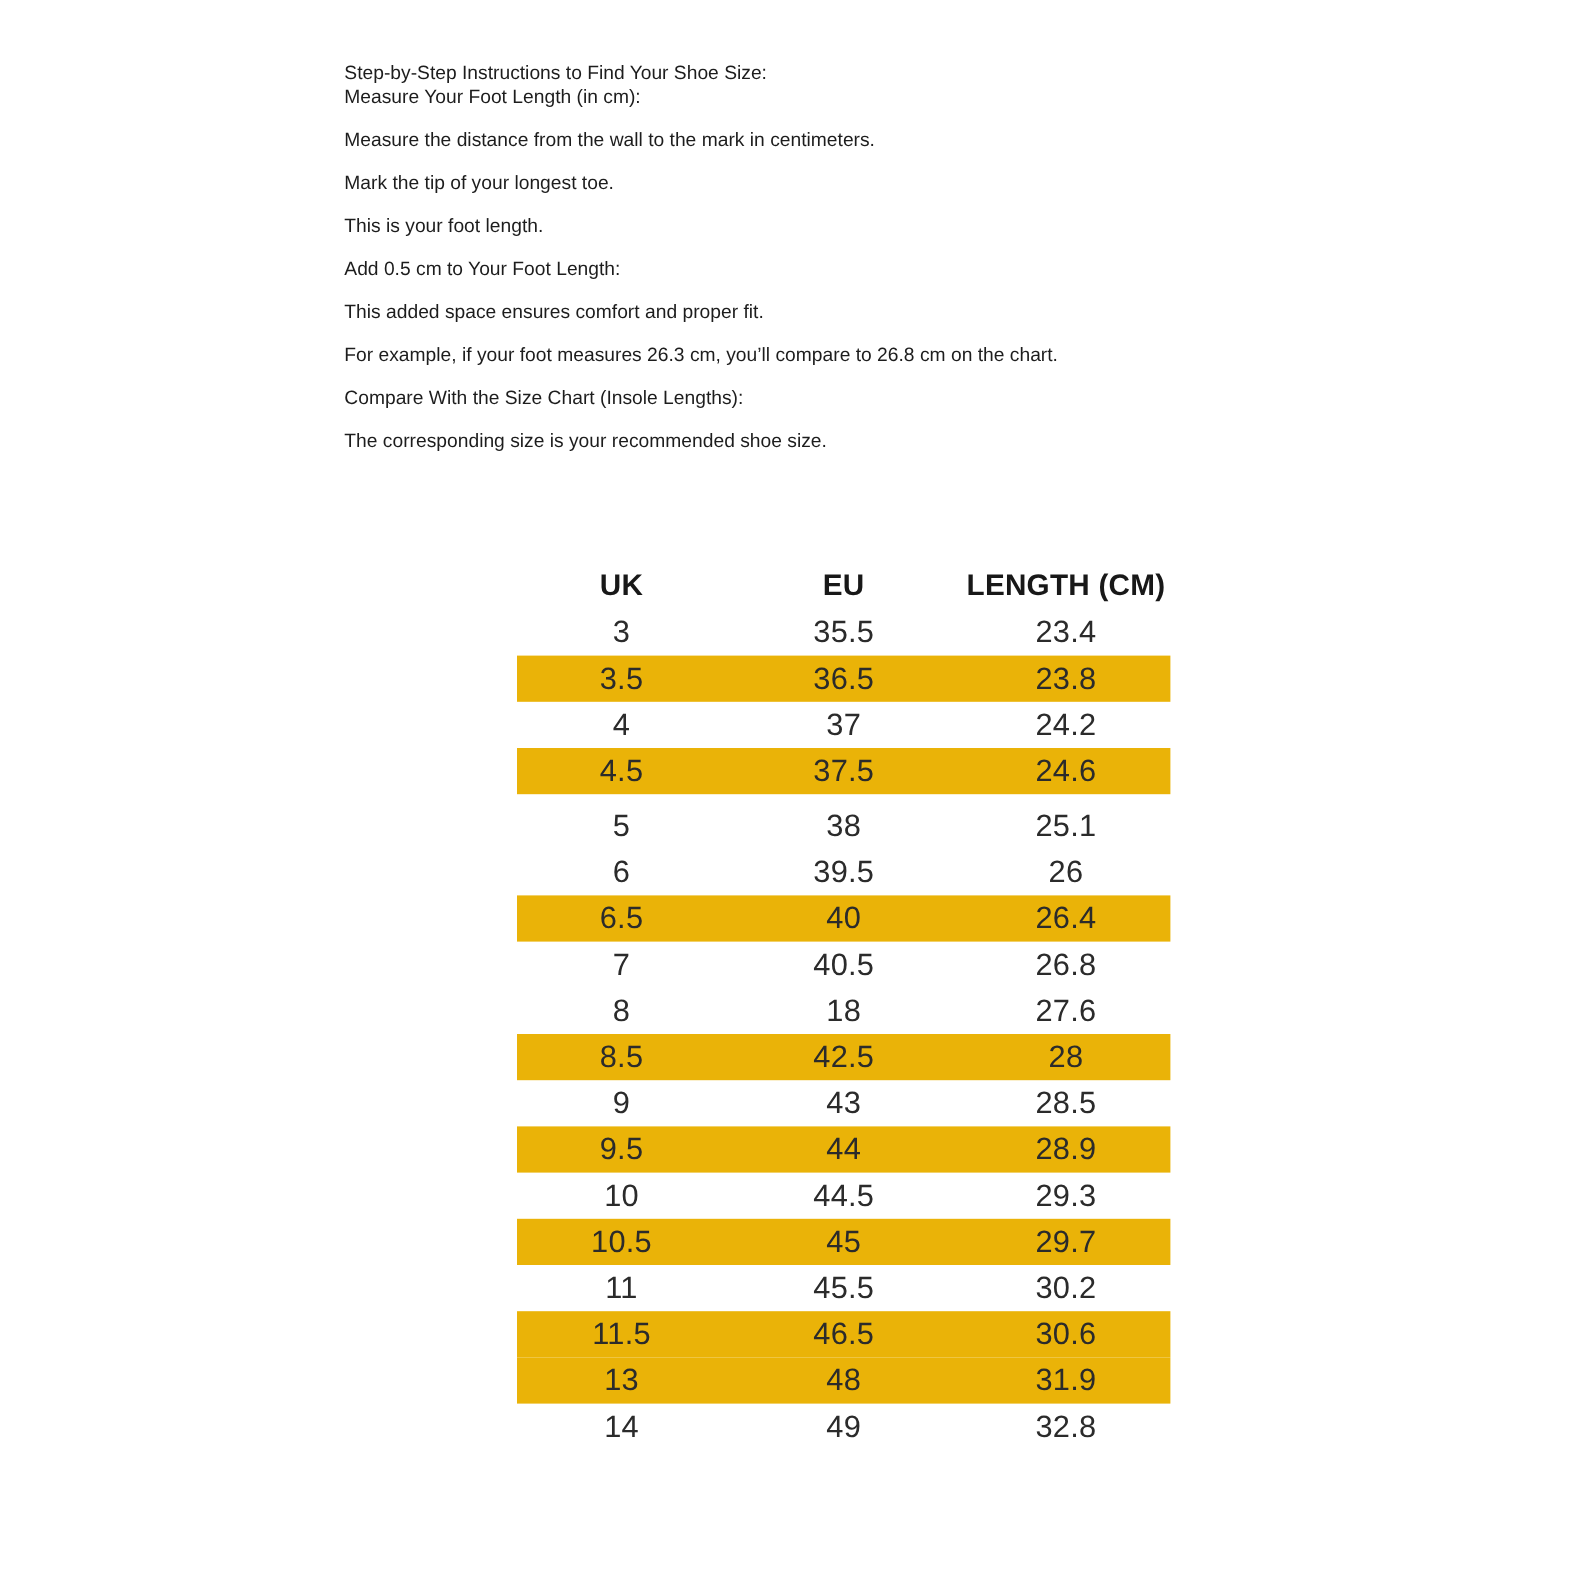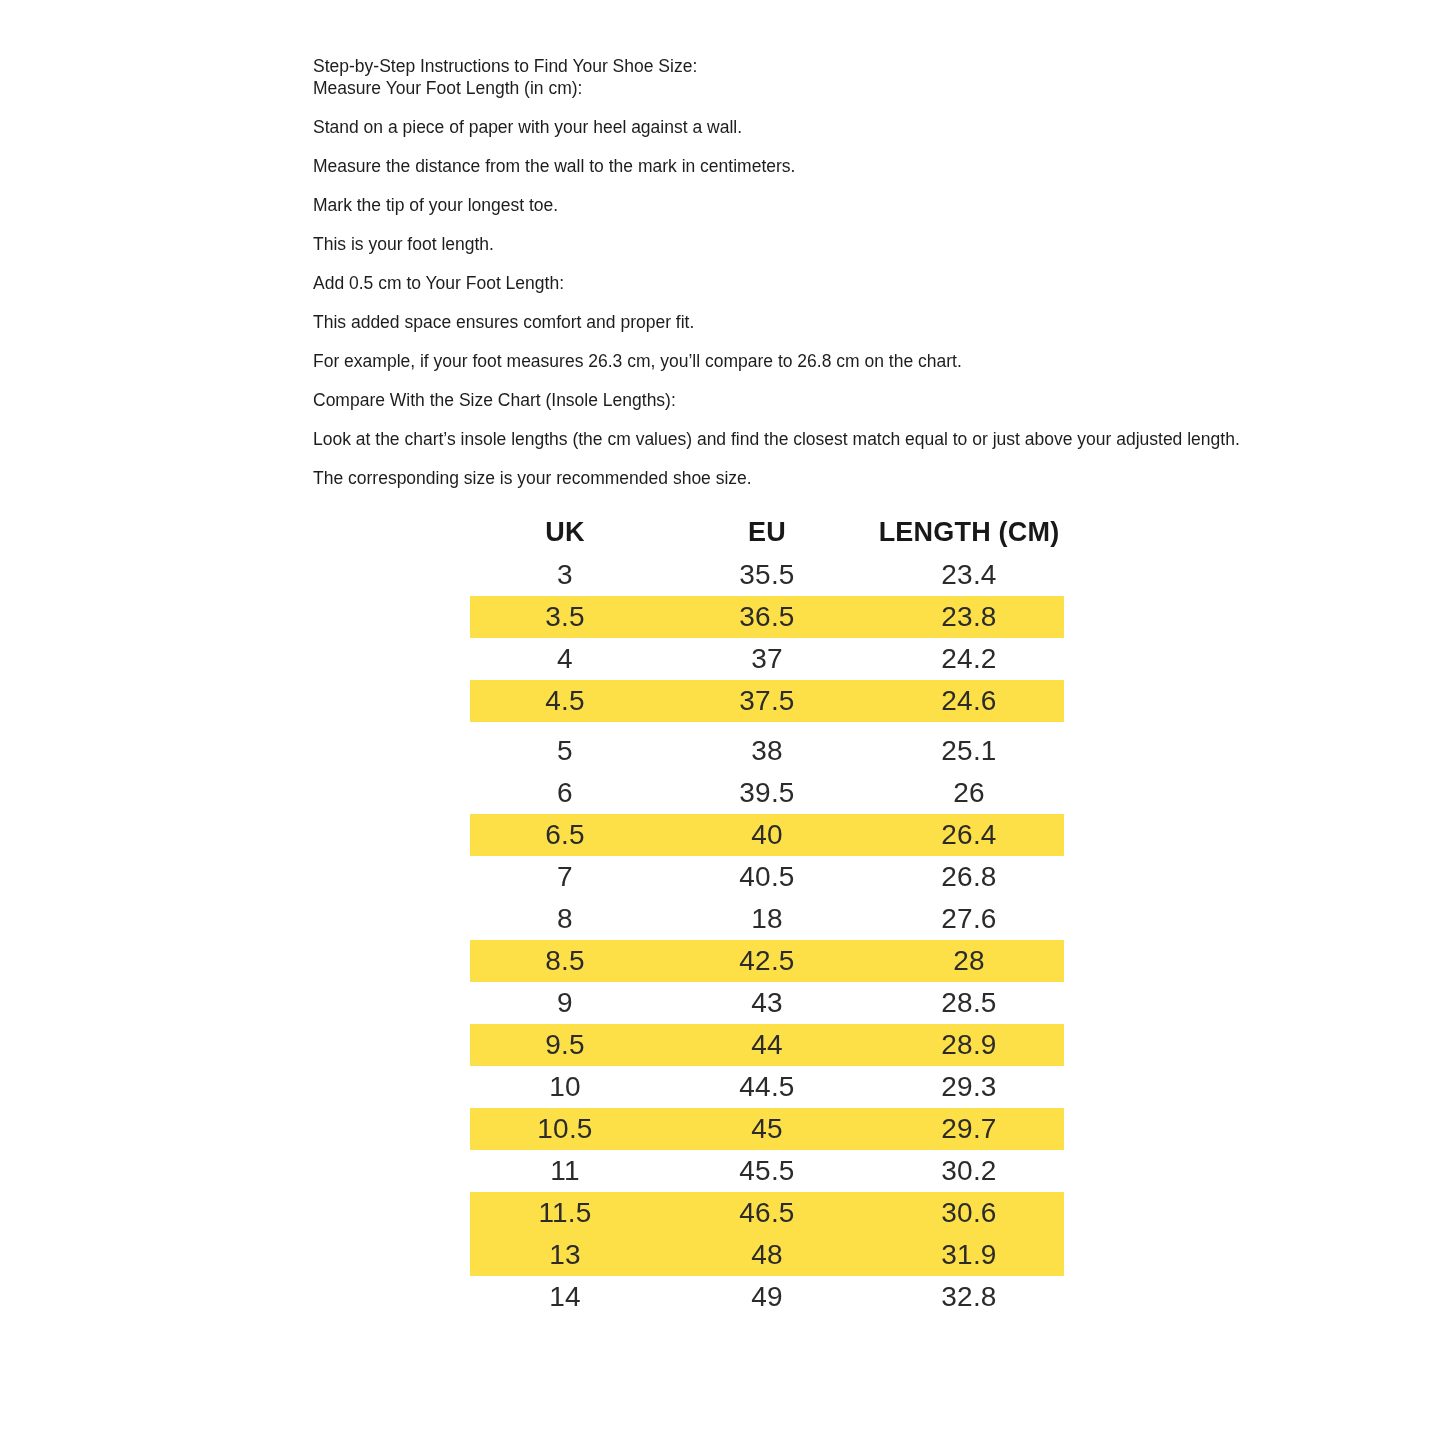--- a/index.html
+++ b/index.html
@@ -54,45 +54,43 @@
     font-size: 28px;
     color: #2b2b2b;
     letter-spacing: 0.2px;
   }
   .thead .tcell {
     font-weight: bold;
     font-size: 27px;
     color: #181818;
   }
   .trow.striped {
-    background: #fde047;
+    background: #eab308;
   }
   .trow.gap-above {
     margin-top: 8px;
   }
 </style>
 </head>
 <body>
 
 <div class="page">
 
   <div class="instructions">
     <p class="para">
       <span>Step-by-Step Instructions to Find Your Shoe Size:</span><br>
       <span>Measure Your Foot Length (in cm):</span>
     </p>
-    <p class="para">Stand on a piece of paper with your heel against a wall.</p>
     <p class="para">Measure the distance from the wall to the mark in centimeters.</p>
     <p class="para">Mark the tip of your longest toe.</p>
     <p class="para">This is your foot length.</p>
     <p class="para">Add 0.5 cm to Your Foot Length:</p>
     <p class="para">This added space ensures comfort and proper fit.</p>
     <p class="para">For example, if your foot measures 26.3 cm, you’ll compare to 26.8 cm on the chart.</p>
     <p class="para">Compare With the Size Chart (Insole Lengths):</p>
-    <p class="para">Look at the chart’s insole lengths (the cm values) and find the closest match equal to or just above your adjusted length.</p>
     <p class="para">The corresponding size is your recommended shoe size.</p>
   </div>
 
   <div class="size-table">
     <div class="trow thead">
       <div class="tcell">UK</div>
       <div class="tcell">EU</div>
       <div class="tcell">LENGTH (CM)</div>
     </div>
     <div id="size-table-body">

